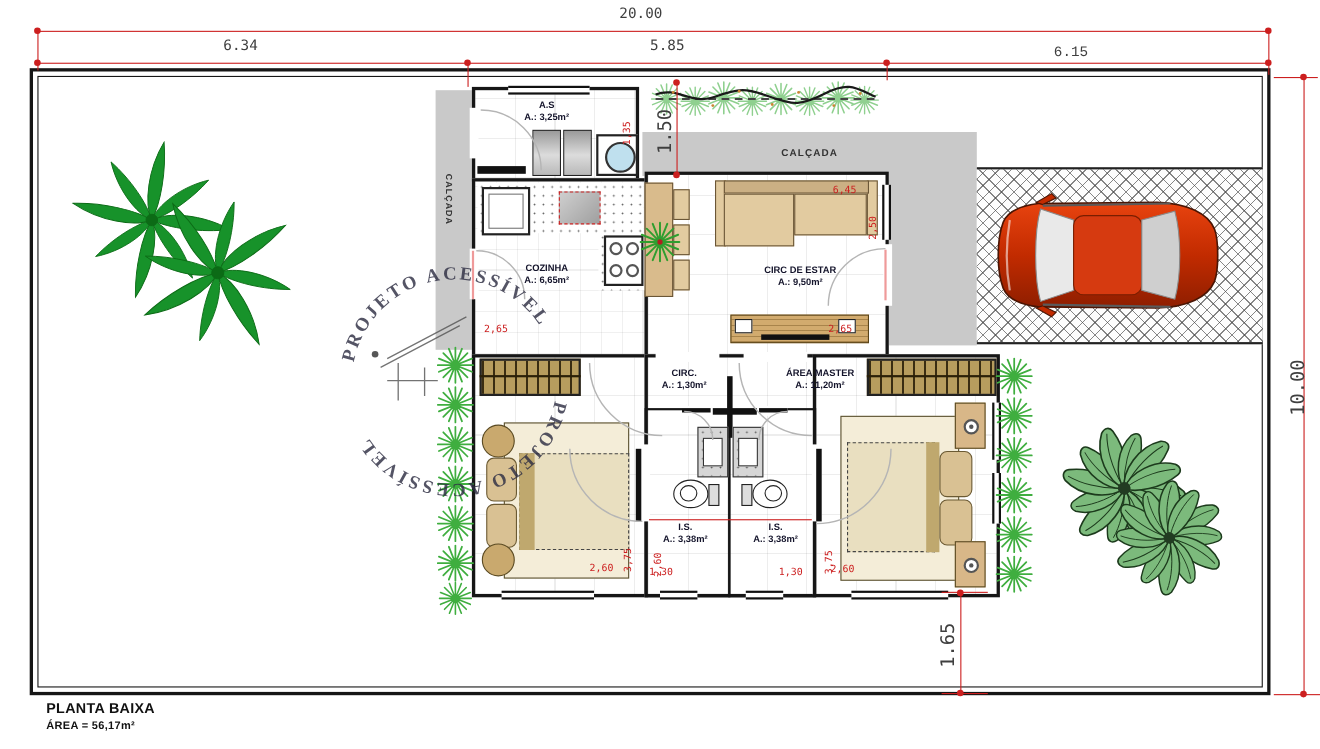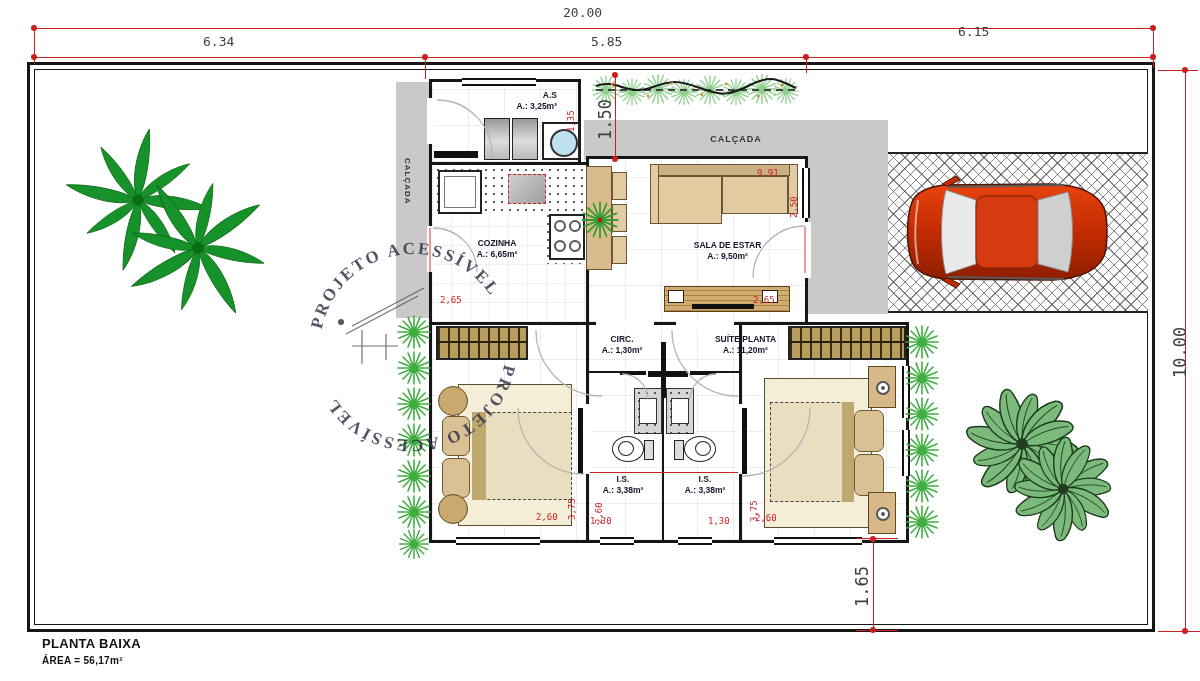--- a/index.html
+++ b/index.html
@@ -350,56 +350,56 @@
   <div class="rdot" style="left:1185px;top:70px;"></div>
   <div class="rdot" style="left:1185px;top:631px;"></div>
   <div class="rdot" style="left:615px;top:75px;"></div>
   <div class="rdot" style="left:615px;top:159px;"></div>
   <div class="rdot" style="left:873px;top:539px;"></div>
   <div class="rdot" style="left:873px;top:630px;"></div>
 
   <div class="dim" style="left:563px;top:5px;">20.00</div>
   <div class="dim" style="left:203px;top:34px;">6.34</div>
   <div class="dim" style="left:591px;top:34px;">5.85</div>
-  <div class="dim" style="left:958px;top:24px;">6.15</div>
+  <div class="dim" style="left:958px;top:40px;font-family:Liberation Mono, monospace;">6.15</div>
   <div class="dim v" style="left:1170px;top:378px;">10.00</div>
   <div class="dim v" style="left:595px;top:140px;">1.50</div>
   <div class="dim v" style="left:852px;top:607px;">1.65</div>
 
   <div class="rdim v" style="left:566px;top:132px;">1,35</div>
-  <div class="rdim" style="left:757px;top:168px;">9,91</div>
+  <div class="rdim" style="left:757px;top:168px;">6,45</div>
   <div class="rdim v" style="left:789px;top:218px;">2,50</div>
   <div class="rdim" style="left:440px;top:295px;">2,65</div>
   <div class="rdim" style="left:753px;top:295px;">2,65</div>
   <div class="rdim" style="left:536px;top:512px;">2,60</div>
   <div class="rdim v" style="left:567px;top:520px;">3,75</div>
   <div class="rdim v" style="left:594px;top:524px;">2,60</div>
   <div class="rdim" style="left:590px;top:516px;">1,30</div>
   <div class="rdim" style="left:708px;top:516px;">1,30</div>
   <div class="rdim v" style="left:749px;top:522px;">3,75</div>
   <div class="rdim" style="left:755px;top:513px;">2,60</div>
 
-  <div class="rlab" style="left:437px;top:90px;width:120px;text-align:right;">
+  <div class="rlab" style="left:437px;top:90px;width:120px;">
     <div>A.S</div>
     <div>A.: 3,25m²</div>
   </div>
   <div class="rlab" style="left:442px;top:238px;width:110px;">
     <div>COZINHA</div>
     <div>A.: 6,65m²</div>
   </div>
   <div class="rlab" style="left:660px;top:240px;width:135px;">
-    <div>SALA DE ESTAR</div>
+    <div>CIRC DE ESTAR</div>
     <div>A.: 9,50m²</div>
   </div>
   <div class="rlab" style="left:582px;top:334px;width:80px;">
     <div>CIRC.</div>
     <div>A.: 1,30m²</div>
   </div>
   <div class="rlab" style="left:678px;top:334px;width:135px;">
-    <div>SUÍTE PLANTA</div>
+    <div>ÁREA MASTER</div>
     <div>A.: 11,20m²</div>
   </div>
   <div class="rlab" style="left:590px;top:474px;width:66px;">
     <div>I.S.</div>
     <div>A.: 3,38m²</div>
   </div>
   <div class="rlab" style="left:672px;top:474px;width:66px;">
     <div>I.S.</div>
     <div>A.: 3,38m²</div>
   </div>

